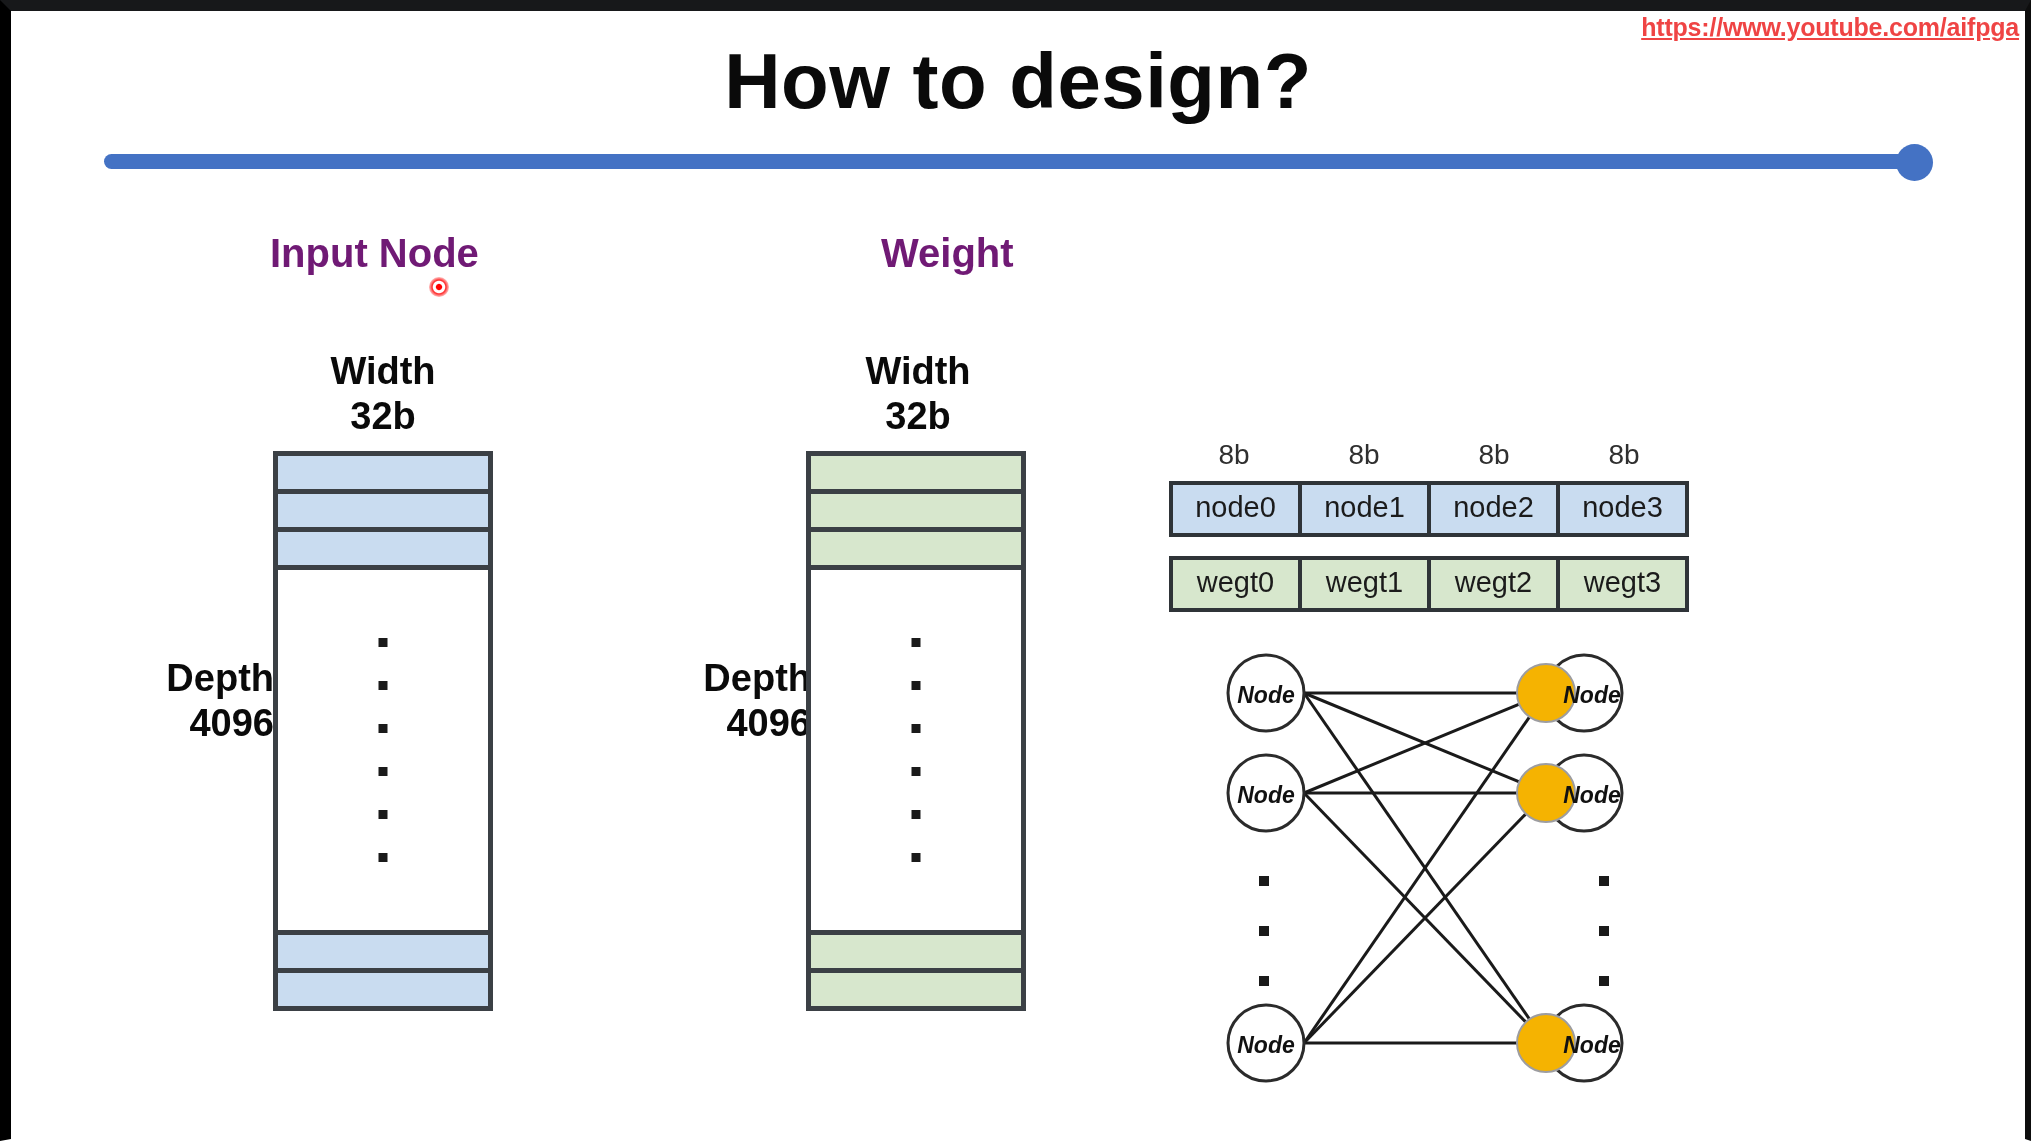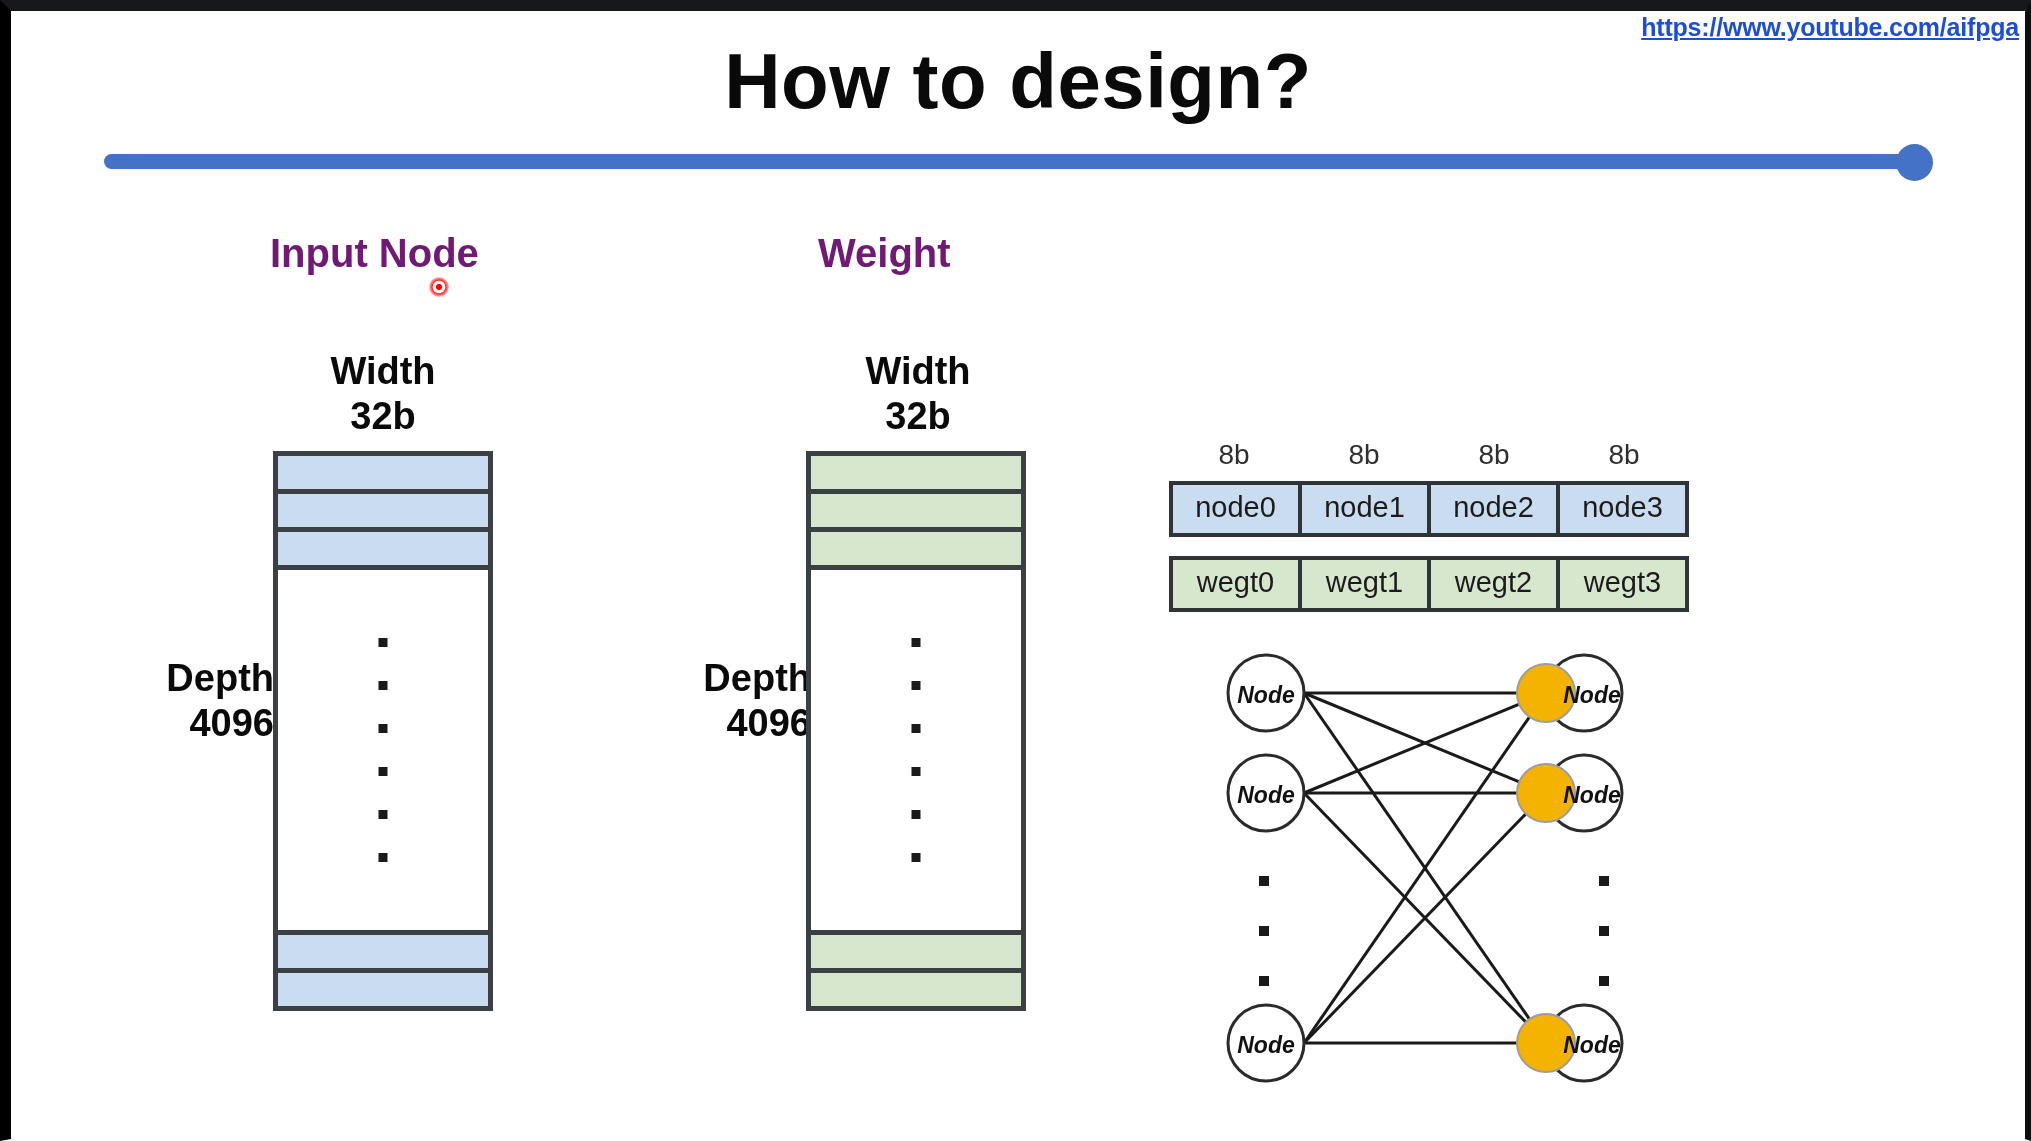--- a/index.html
+++ b/index.html
@@ -24,21 +24,21 @@
     border-bottom: 2px solid #ffffff;
   }
   .abs { position: absolute; }
 
   
   #url-link {
     top: 2px;
     right: 6px;
     font-size: 25px;
     font-weight: bold;
-    color: #1d4ed8;
+    color: #ef4444;
     text-decoration: underline;
     letter-spacing: -0.2px;
     white-space: nowrap;
   }
   #slide-title {
     top: 30px;
     left: 0;
     width: 2014px;
     text-align: center;
     font-size: 78px;
@@ -65,21 +65,21 @@
   }
 
   
   .section-caption {
     font-size: 40px;
     font-weight: bold;
     color: #701a75;
     white-space: nowrap;
   }
   #caption-input-node { left: 259px; top: 220px; }
-  #caption-weight     { left: 807px; top: 220px; }
+  #caption-weight     { left: 870px; top: 220px; }
 
   #laser-dot {
     left: 418px;
     top: 266px;
     width: 20px;
     height: 20px;
     border-radius: 50%;
     background: radial-gradient(circle,
                 #ff0000 0%, #ff0000 18%,
                 #ffffff 26%, #ffffff 40%,

